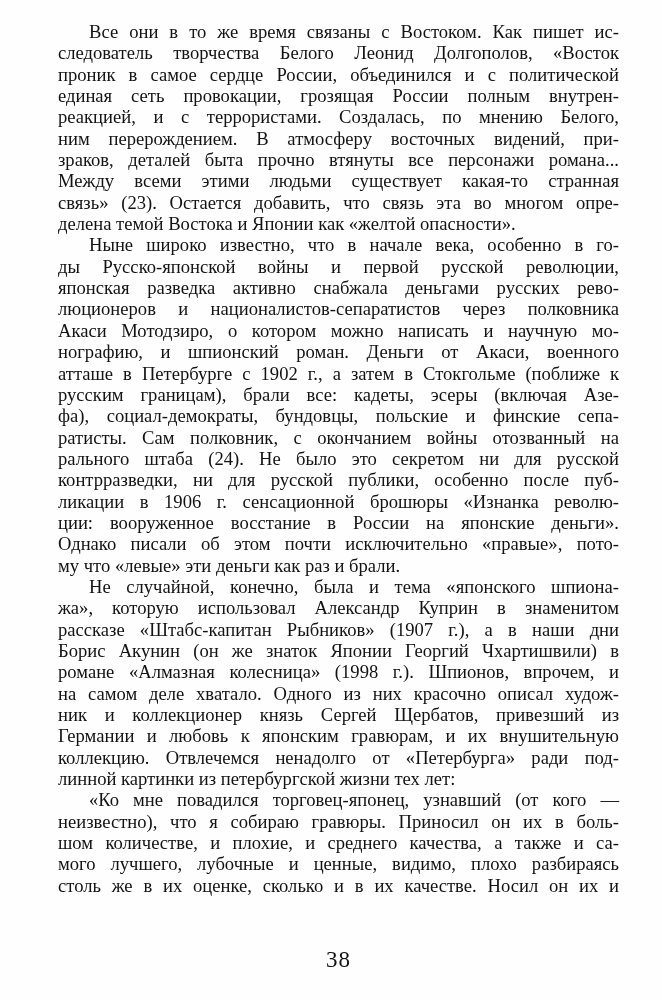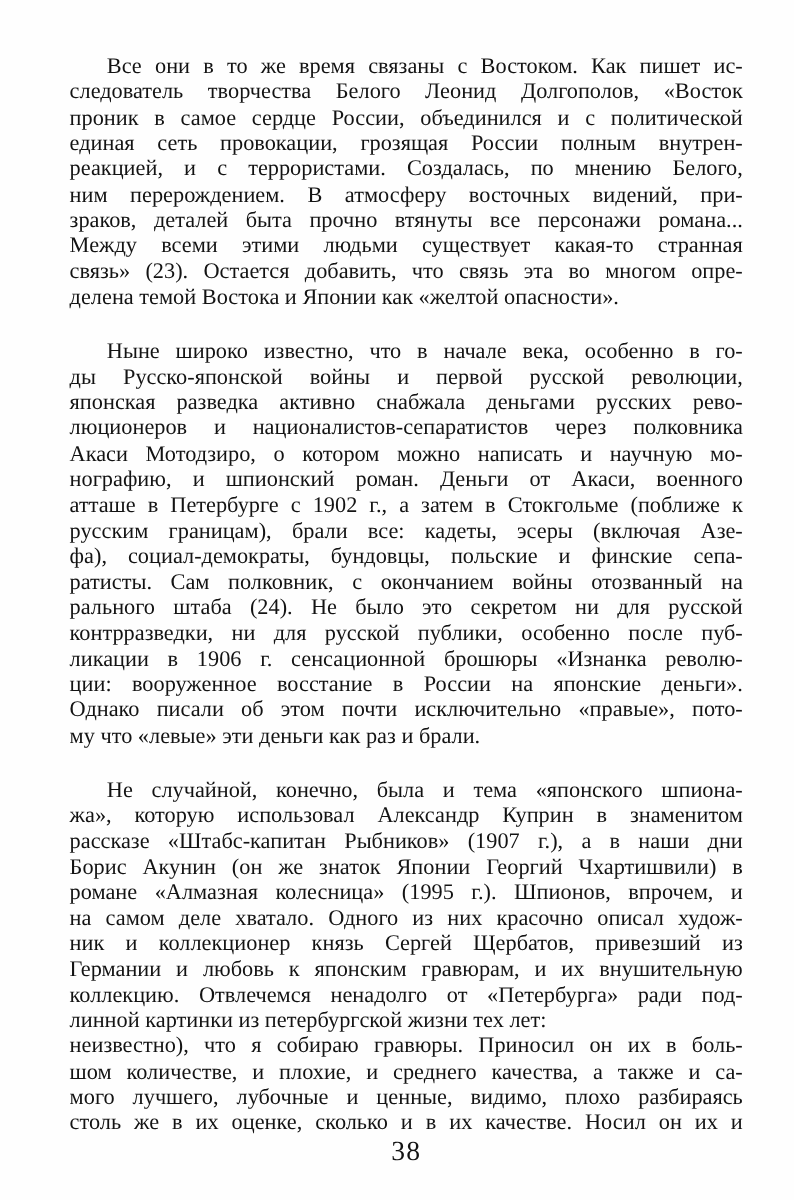--- a/index.html
+++ b/index.html
@@ -34,21 +34,20 @@
   }
   .line {
     text-align: justify;
     text-align-last: justify;
     white-space: normal;
     height: 21.35px;
     overflow: visible;
   }
   .line.first {
     padding-left: 31px;
-    margin-top: 24px;
   }
   .line.last {
     text-align-last: left;
   }
   .folio {
     position: absolute;
     top: 947px;
     left: 58px;
     width: 561px;
     text-align: center;
@@ -89,28 +88,29 @@
         <div class="line">ликации в 1906 г. сенсационной брошюры «Изнанка револю-</div>
         <div class="line">ции: вооруженное восстание в России на японские деньги».</div>
         <div class="line">Однако писали об этом почти исключительно «правые», пото-</div>
         <div class="line last">му что «левые» эти деньги как раз и брали.</div>
       </div>
       <div class="para">
         <div class="line first">Не случайной, конечно, была и тема «японского шпиона-</div>
         <div class="line">жа», которую использовал Александр Куприн в знаменитом</div>
         <div class="line">рассказе «Штабс-капитан Рыбников» (1907 г.), а в наши дни</div>
         <div class="line">Борис Акунин (он же знаток Японии Георгий Чхартишвили) в</div>
-        <div class="line">романе «Алмазная колесница» (1995 г.). Шпионов, впрочем, и</div>
+        <div class="line">романе «Алмазная колесница» (1998 г.). Шпионов, впрочем, и</div>
         <div class="line">на самом деле хватало. Одного из них красочно описал худож-</div>
         <div class="line">ник и коллекционер князь Сергей Щербатов, привезший из</div>
         <div class="line">Германии и любовь к японским гравюрам, и их внушительную</div>
         <div class="line">коллекцию. Отвлечемся ненадолго от «Петербурга» ради под-</div>
         <div class="line last">линной картинки из петербургской жизни тех лет:</div>
       </div>
       <div class="para">
+        <div class="line first">«Ко мне повадился торговец-японец, узнавший (от кого —</div>
         <div class="line">неизвестно), что я собираю гравюры. Приносил он их в боль-</div>
         <div class="line">шом количестве, и плохие, и среднего качества, а также и са-</div>
         <div class="line">мого лучшего, лубочные и ценные, видимо, плохо разбираясь</div>
         <div class="line">столь же в их оценке, сколько и в их качестве. Носил он их и</div>
       </div>
     </div>
   <div class="folio">38</div>
 </div>
 
 </body></html>

